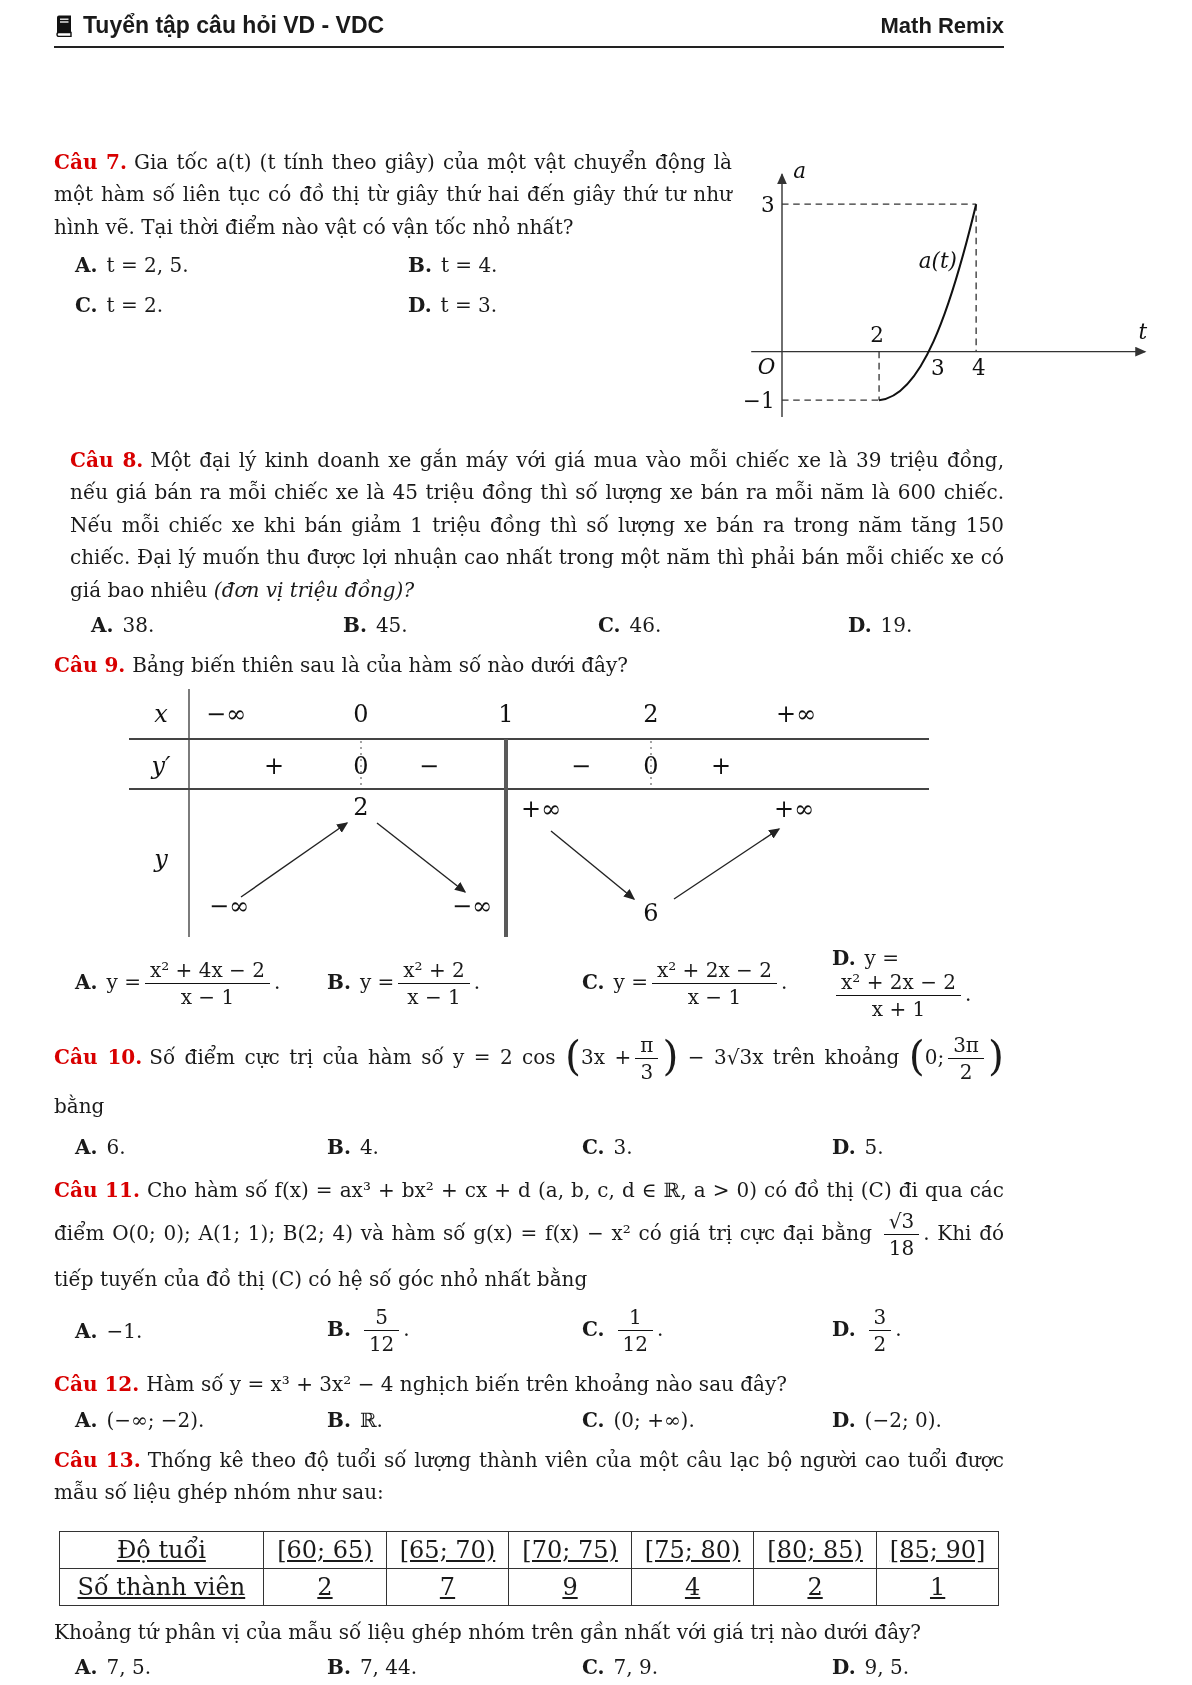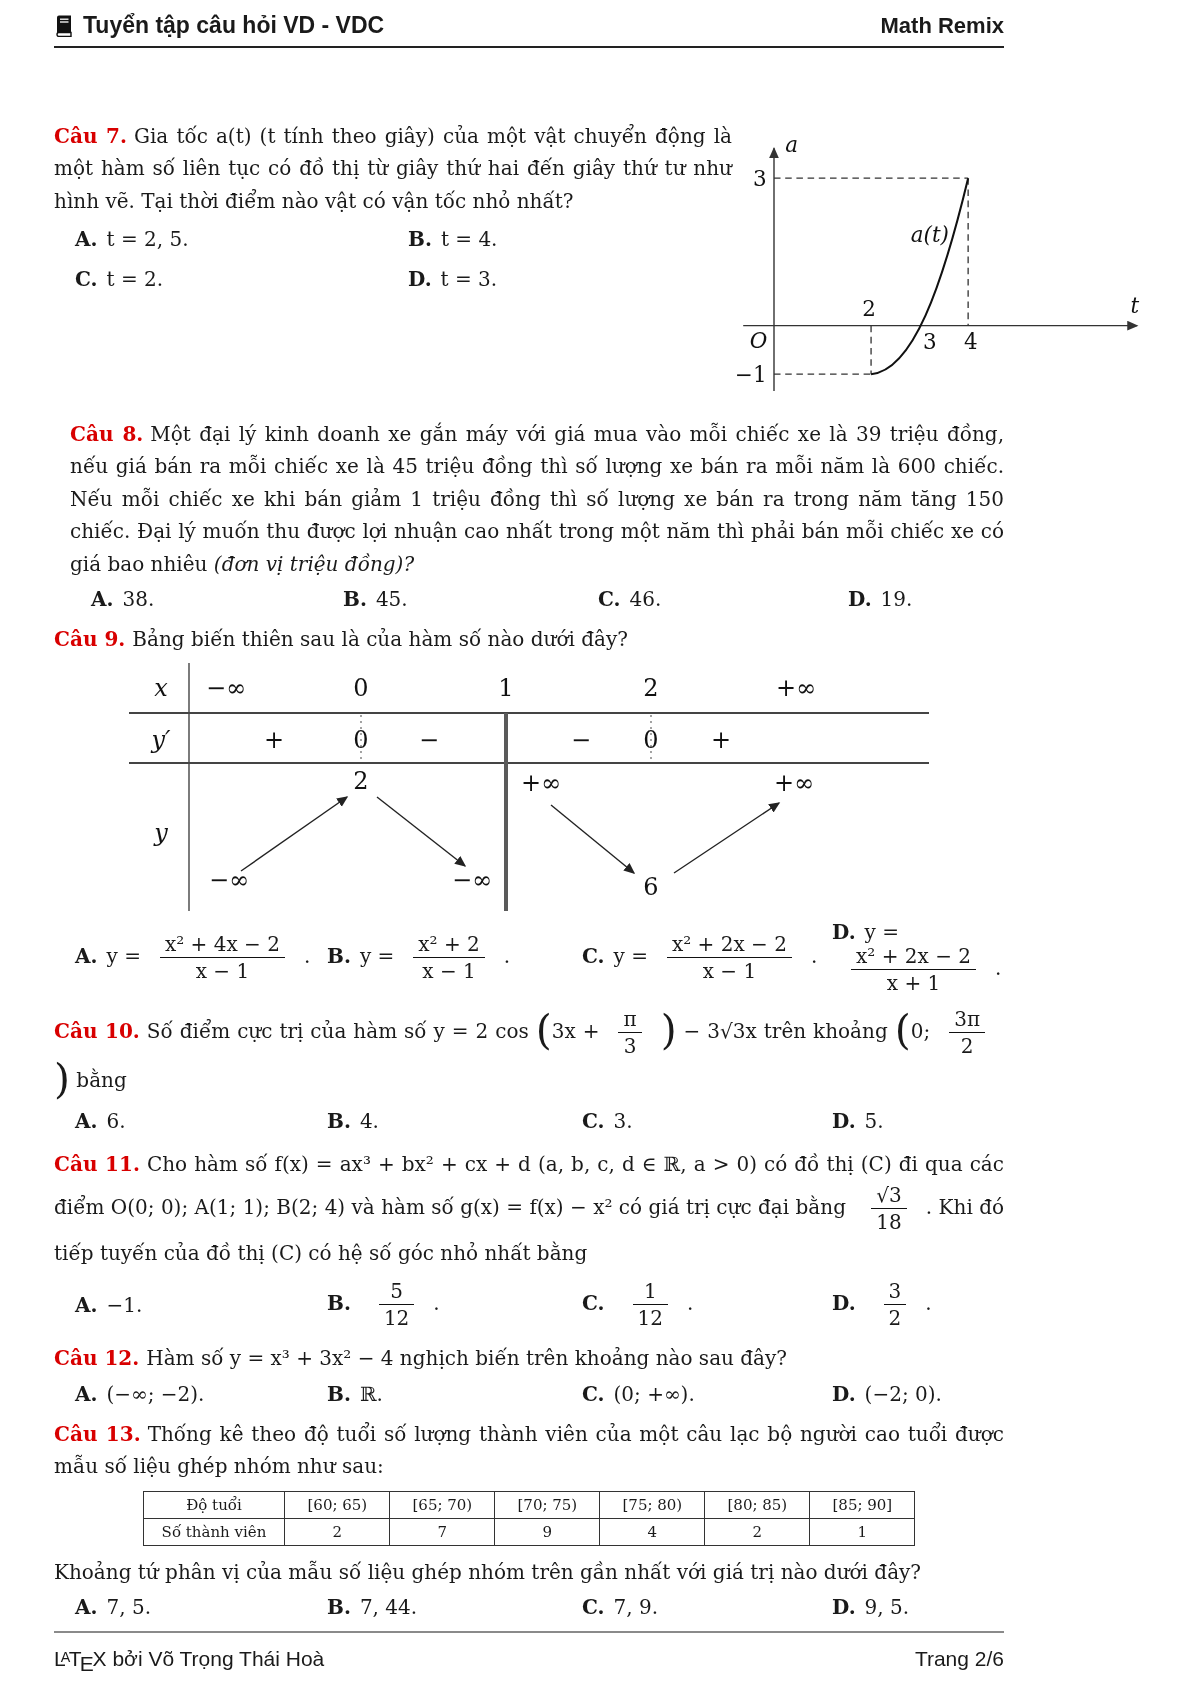--- a/index.html
+++ b/index.html
@@ -10,32 +10,32 @@
        border-bottom:2px solid #222;padding-bottom:7px;}
   .hdr-left{display:flex;align-items:center;gap:9px;font-weight:bold;font-size:23px;}
   .hdr-right{font-size:22px;font-weight:600;}
   
   .q{margin:0;}
   .qtext{margin:0;text-align:justify;line-height:1.62;}
   .qlabel{color:#d80000;font-weight:bold;margin-right:7px;}
   .opts{display:grid;grid-template-columns:252px 255px 250px 1fr;padding-left:21px;margin:7px 0 12px 0;align-items:center;}
   .opts2{display:grid;grid-template-columns:333px 1fr;grid-row-gap:16px;padding-left:21px;margin:10px 0 0 0;}
   .key{font-weight:bold;margin-right:9px;}
-  .frac{display:inline-block;vertical-align:middle;text-align:center;line-height:1.2;margin:0 19px;}
+  .frac{display:inline-block;vertical-align:middle;text-align:center;line-height:1.2;margin:0 4px;}
   .frac .num{display:block;padding:0 5px 1px 5px;border-bottom:1.5px solid #111;}
   .frac .den{display:block;padding:1px 5px 0 5px;}
   .bigp{font-size:205%;font-weight:200;vertical-align:-0.15em;line-height:0;}
   .mathline{line-height:2.2;}
   
-  .q7wrap{display:flex;margin-top:72px;gap:0;}
+  .q7wrap{display:flex;margin-top:98px;gap:8px;}
   .q7left{width:678px;flex:none;}
   .q7graph{flex:1;display:flex;justify-content:flex-end;align-items:flex-start;}
   
   .bbt{margin:8px auto 4px auto;display:block;}
-  .freqtbl{border-collapse:collapse;margin:8px auto 10px auto;font-size:15px;}
+  .freqtbl{border-collapse:collapse;margin:22px auto 10px auto;font-size:24px;text-decoration:underline;}
   .freqtbl td{border:1.4px solid #333;text-align:center;padding:4px 13px;min-width:78px;}
   .freqtbl td:first-child{padding:4px 18px;}
   
   .ftr{margin-top:auto;border-top:2px solid #8a8a8a;padding-top:14px;display:flex;justify-content:space-between;
        font-family:"Liberation Sans",sans-serif;font-size:21px;padding-bottom:12px;}
   .lxA{font-size:0.68em;vertical-align:0.28em;margin-left:-0.34em;margin-right:-0.12em;}
   .lxE{vertical-align:-0.24em;margin-left:-0.08em;margin-right:-0.06em;}
   .botbar{width:1192px;height:14px;background:#000;}
   svg text{fill:#111;}
 </style>

